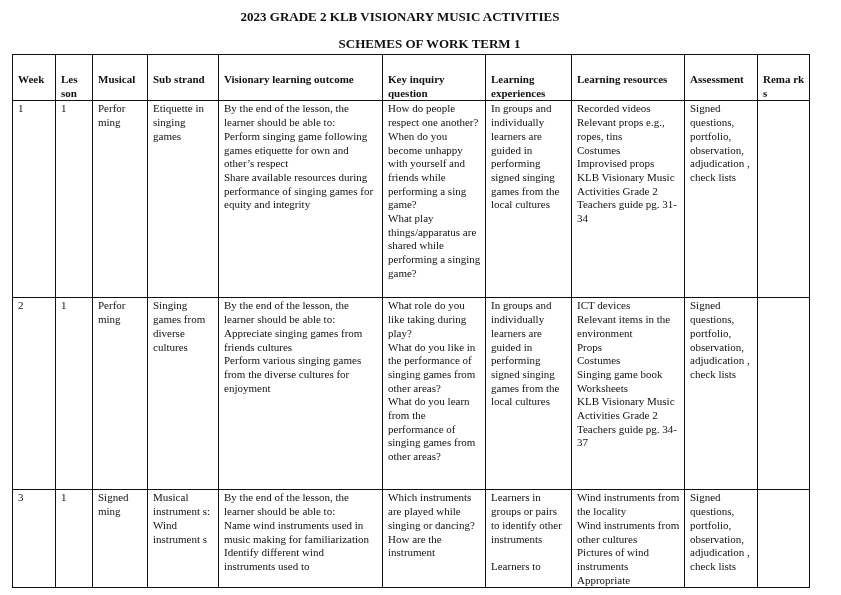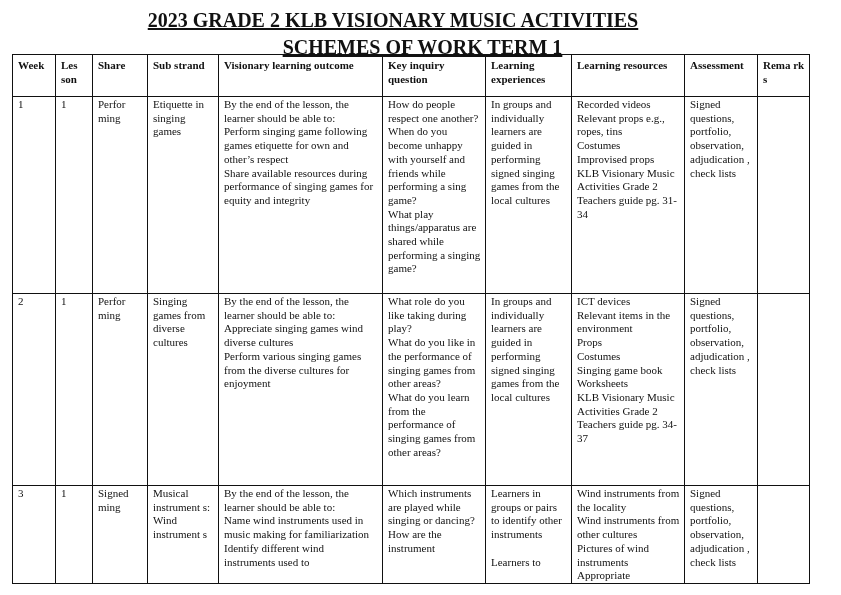--- a/index.html
+++ b/index.html
@@ -1,26 +1,26 @@
 <!DOCTYPE html>
 <html><head>
 <meta charset="utf-8">
 <style>
   html, body { margin: 0; padding: 0; background: #ffffff; }
   body { width: 841px; height: 595px; position: relative; overflow: hidden;
          font-family: "Liberation Serif", "DejaVu Serif", serif; color: #111; }
-  .title { position: absolute; left: 4px; width: 778px; text-align: center; font-weight: bold;
-           text-decoration: underline; font-size: 20px; }
+  .title { position: absolute; left: 11px; width: 778px; text-align: center; font-weight: bold;
+           font-size: 13px; }
   #t1 { top: 9px; }
   #t2 { top: 36px; width: 837px; }
   table { position: absolute; left: 12px; top: 54px; border-collapse: collapse;
           table-layout: fixed; width: 797px; }
   td, th { border: 1.3px solid #111; vertical-align: top; text-align: left;
            padding: 1px 4px 0 5px; font-size: 11px; line-height: 13.7px; overflow: hidden; }
-  th { font-weight: bold; font-size: 11px; line-height: 13.7px; padding-top: 4px; }
+  th { font-weight: bold; font-size: 11px; line-height: 13.7px; padding-top: 18px; }
   tr.hdr { height: 42px; }
   tr.r1 { height: 197px; }
   tr.r2 { height: 192px; }
   tr.r3 { height: 98px; }
   .line { display: block; white-space: normal; }
 </style>
 </head>
 <body>
 
 <div class="title" id="t1">2023 GRADE 2 KLB VISIONARY MUSIC ACTIVITIES</div>
@@ -36,21 +36,21 @@
       <col style="width:103px">
       <col style="width:86px">
       <col style="width:113px">
     <col style="width:73px">
       <col style="width:52px">
   </colgroup>
   <thead>
     <tr class="hdr">
       <th>Week</th>
       <th>Les son</th>
-      <th>Share</th>
+      <th>Musical</th>
       <th>Sub strand</th>
       <th>Visionary learning outcome</th>
       <th>Key inquiry question</th>
       <th>Learning experiences</th>
       <th>Learning resources</th>
       <th>Assessment</th>
       <th>Rema rk s</th>
     </tr>
   </thead>
   <tbody id="tbody">
@@ -82,21 +82,21 @@
         <td>Signed questions, portfolio, observation, adjudication , check lists</td>
         <td></td>
       </tr>
       <tr class="r2">
         <td>2</td>
         <td>1</td>
         <td>Perfor ming</td>
         <td>Singing games from diverse cultures</td>
         <td>
           <span class="line">By the end of the lesson, the learner should be able to:</span>
-          <span class="line">Appreciate singing games wind diverse cultures</span>
+          <span class="line">Appreciate singing games from friends cultures</span>
           <span class="line">Perform various singing games from the diverse cultures for enjoyment</span>
         </td>
         <td>
           <span class="line">What role do you like taking during play?</span>
           <span class="line">What do you like in the performance of singing games from other areas?</span>
           <span class="line">What do you learn from the performance of singing games from other areas?</span>
         </td>
         <td>
           <span class="line">In groups and individually learners are guided in performing signed singing games from the local cultures</span>
         </td>

